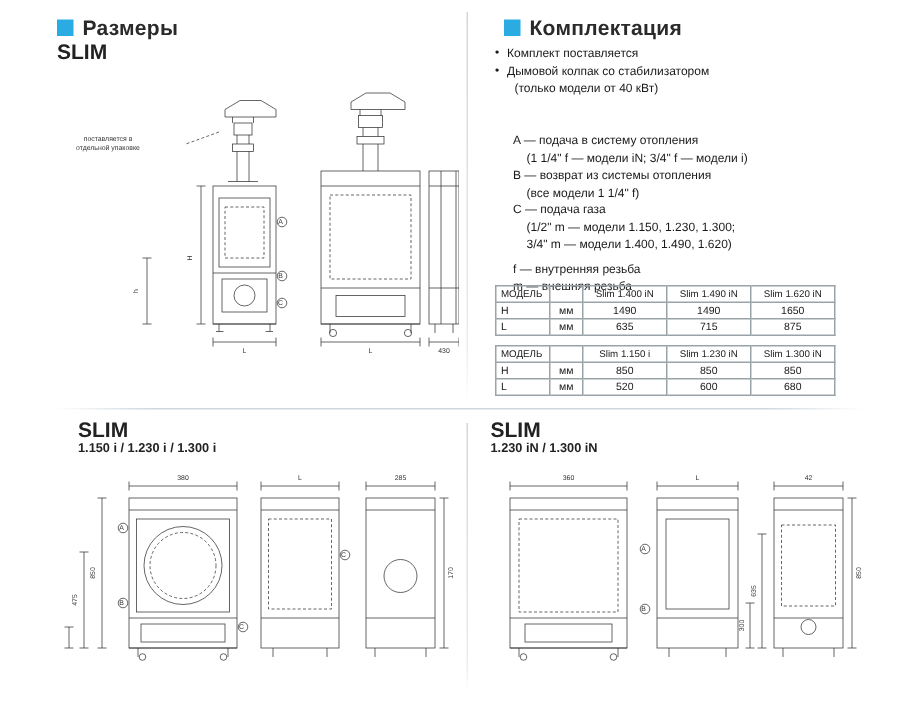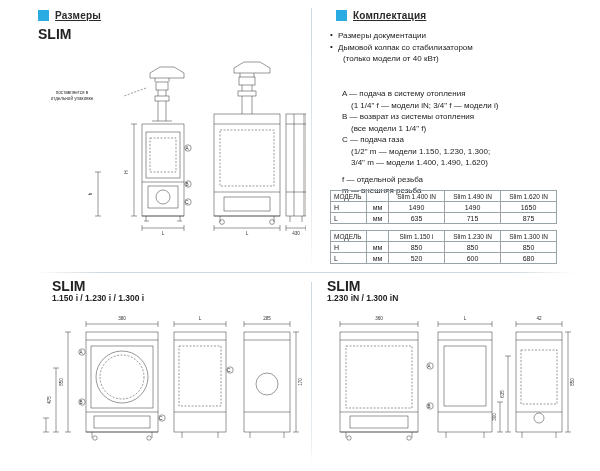--- a/index.html
+++ b/index.html
@@ -25,21 +25,21 @@
     background: linear-gradient(to right, #ffffff 0%, #cfd8de 12%, #cfd8de 88%, #ffffff 100%);
   }
   .v-divider2 {
     position: absolute; left: 311px; top: 282px; width: 1px; height: 180px;
     background: linear-gradient(to bottom, #cfd8de 0%, #e8eef2 90%, #ffffff 100%);
   }
 
   
   .sec-head { position: absolute; display: flex; align-items: center; gap: 6px; }
   .sq { width: 11px; height: 11px; background: #2aace2; display: inline-block; }
-  .sec-title { font-size: 10px; font-weight: bold; color: #2a2a2a; letter-spacing: .2px; text-decoration: underline; }
+  .sec-title { font-size: 14px; font-weight: bold; color: #2a2a2a; letter-spacing: .2px; }
 
   .model-block { position: absolute; }
   .model-name { font-size: 14px; font-weight: bold; color: #222; line-height: 12px; }
   .model-sub { font-size: 8.5px; font-weight: bold; color: #222; line-height: 12px; }
 
   
   .bullets { position: absolute; left: 330px; top: 30px; width: 250px; line-height: 11.5px; font-size: 8px; }
   .bullets .li { padding-left: 8px; position: relative; }
   .bullets .li:before { content: "•"; position: absolute; left: 0; top: -1px; }
   .bullets .sub { padding-left: 13px; }
@@ -157,34 +157,34 @@
   </div>
 
   <div class="note" style="left:45px; top:90px;">поставляется в отдельной упаковке</div>
 
   <div class="sec-head" style="left:336px; top:10px;">
     <span class="sq"></span>
     <span class="sec-title">Комплектация</span>
   </div>
 
   <div class="bullets">
-    <div class="li">Размеры документации</div>
+    <div class="li">Комплект поставляется</div>
     <div class="li">Дымовой колпак со стабилизатором</div>
     <div class="sub">(только модели от 40 кВт)</div>
   </div>
 
   <div class="legend">
     <div class="ln">A — подача в систему отопления</div>
     <div class="ln ind">(1 1/4" f — модели iN; 3/4" f — модели i)</div>
     <div class="ln">B — возврат из системы отопления</div>
     <div class="ln ind">(все модели 1 1/4" f)</div>
     <div class="ln">C — подача газа</div>
     <div class="ln ind">(1/2" m — модели 1.150, 1.230, 1.300;</div>
     <div class="ln ind">3/4" m — модели 1.400, 1.490, 1.620)</div>
-    <div class="ln" style="margin-top:5px;">f — отдельной резьба</div>
+    <div class="ln" style="margin-top:5px;">f — внутренняя резьба</div>
     <div class="ln">m — внешняя резьба</div>
   </div>
 
   <table class="tbl" style="left:330px; top:190px;">
     <tbody>
         <tr class="hdr">
       <td class="lbl">МОДЕЛЬ</td>
       <td class="unit"></td>
       <td class="col">Slim 1.400 iN</td>
       <td class="col">Slim 1.490 iN</td>

